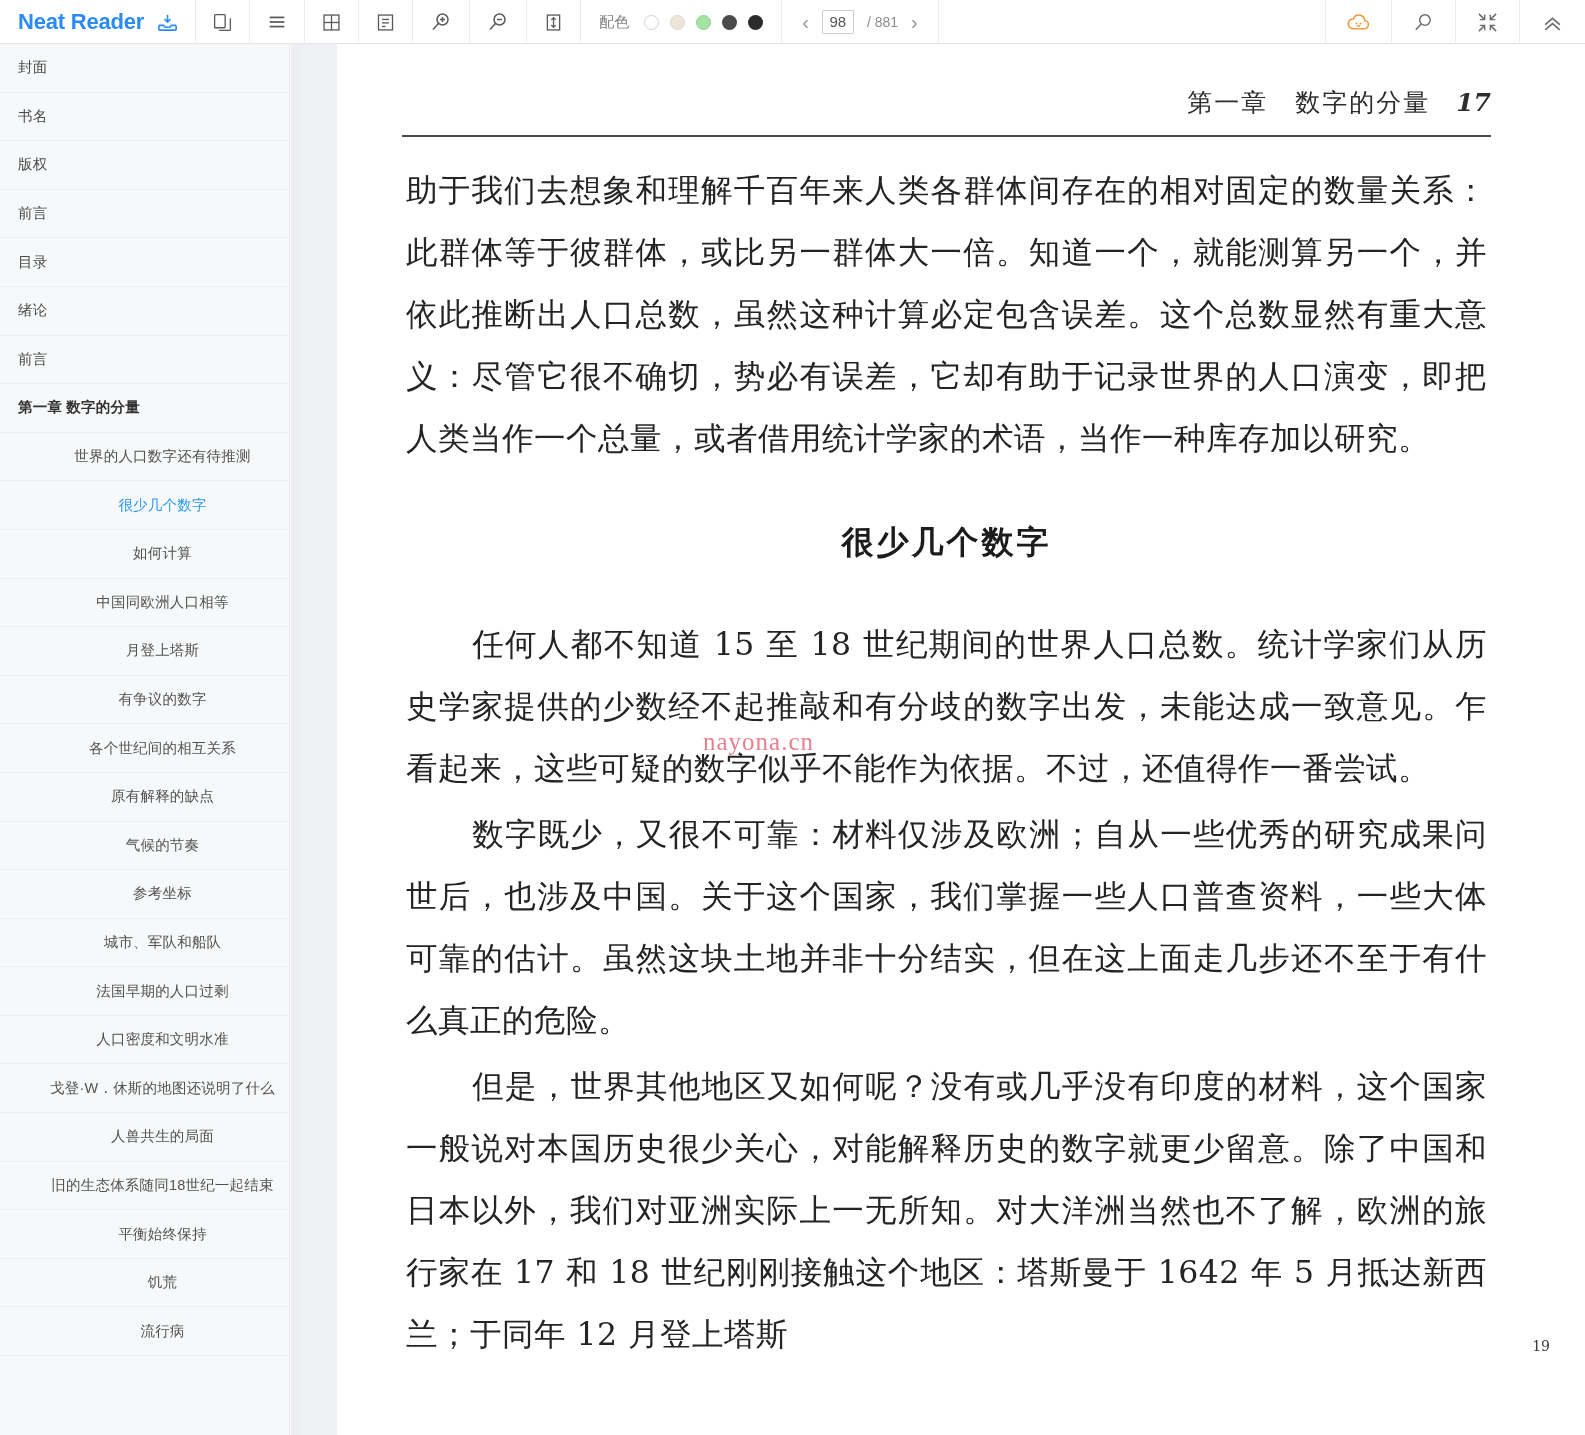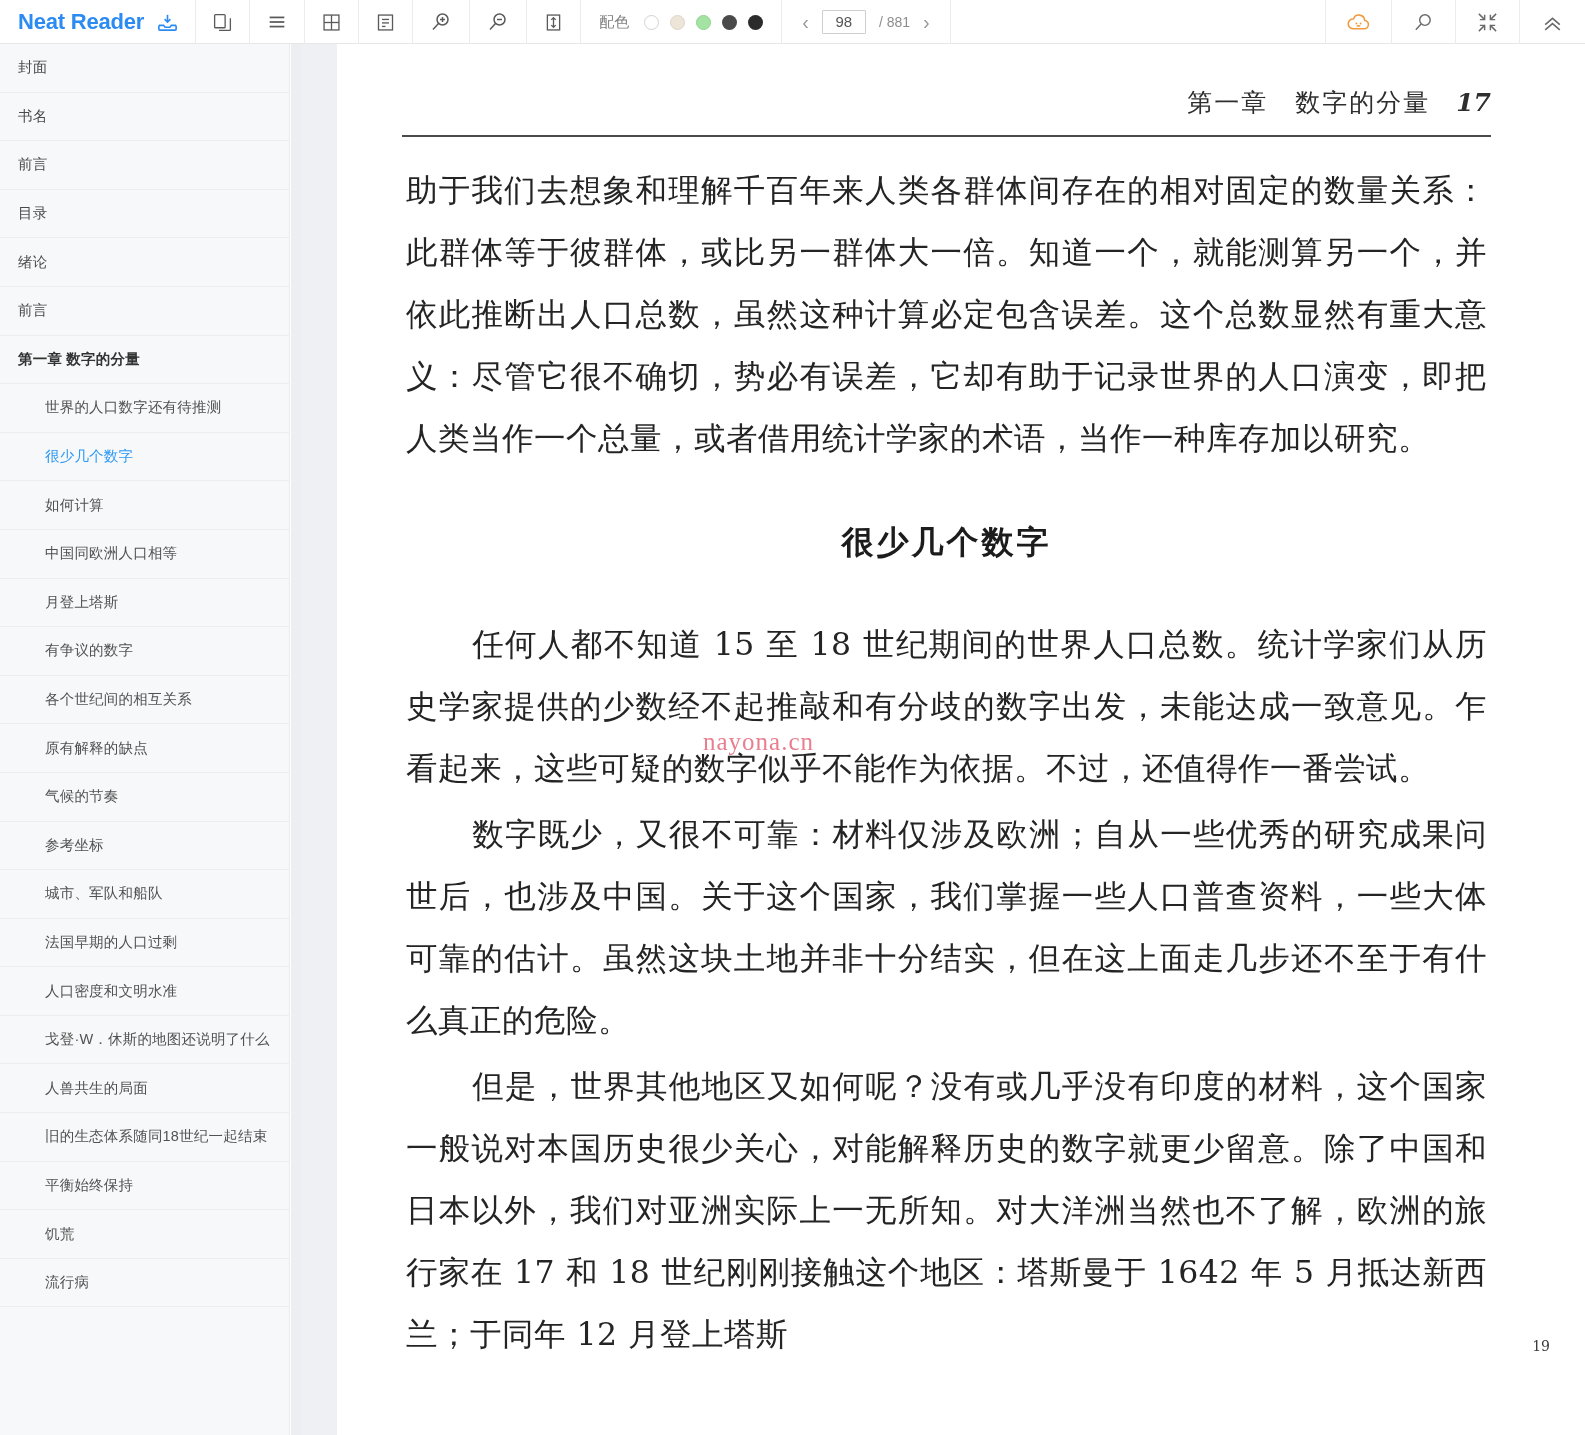--- a/index.html
+++ b/index.html
@@ -58,21 +58,21 @@
     white-space: nowrap;
   }
   .swatch {
     width: 15px; height: 15px;
     border-radius: 50%;
     display: inline-block;
   }
   .tb-pager { gap: 13px; padding: 0 20px; }
   .pager-arrow { color: #9a9a9a; font-size: 20px; line-height: 1; cursor: pointer; }
   .page-box {
-    width: 44px; height: 24px;
+    width: 32px; height: 24px;
     border: 1px solid #cfcfcf;
     background: #fff;
     color: #555;
     font-size: 15px;
     text-align: center;
     line-height: 22px;
     border-radius: 1px;
   }
   .page-total { color: #8d8d8d; font-size: 14px; white-space: nowrap; }
 
@@ -93,21 +93,21 @@
     height: 48.6px;
     display: flex;
     align-items: center;
     padding-left: 18px;
     border-bottom: 1px solid #ededee;
     font-size: 14.5px;
     color: #4a4a4a;
     white-space: nowrap;
     letter-spacing: 0.2px;
   }
-  .toc-item.lvl2 { padding-left: 45px; color: #525252; }
+  .toc-item.lvl2 { padding-left: 36px; color: #525252; justify-content: center; }
   .toc-item.chapter { color: #333; font-weight: 600; }
   .toc-item.active { color: #2b99f5; }
 
   
   #gutter {
     position: absolute;
     top: 44px; left: 291px;
     width: 46px; height: 1391px;
     background: #eceef2;
     z-index: 5;
@@ -354,20 +354,23 @@
 
 <div id="sidebar">
   <div id="toc-list">
       <div class="toc-item">
         <span>封面</span>
       </div>
       <div class="toc-item">
         <span>书名</span>
       </div>
       <div class="toc-item">
+        <span>版权</span>
+      </div>
+      <div class="toc-item">
         <span>前言</span>
       </div>
       <div class="toc-item">
         <span>目录</span>
       </div>
       <div class="toc-item">
         <span>绪论</span>
       </div>
       <div class="toc-item">
         <span>前言</span>

